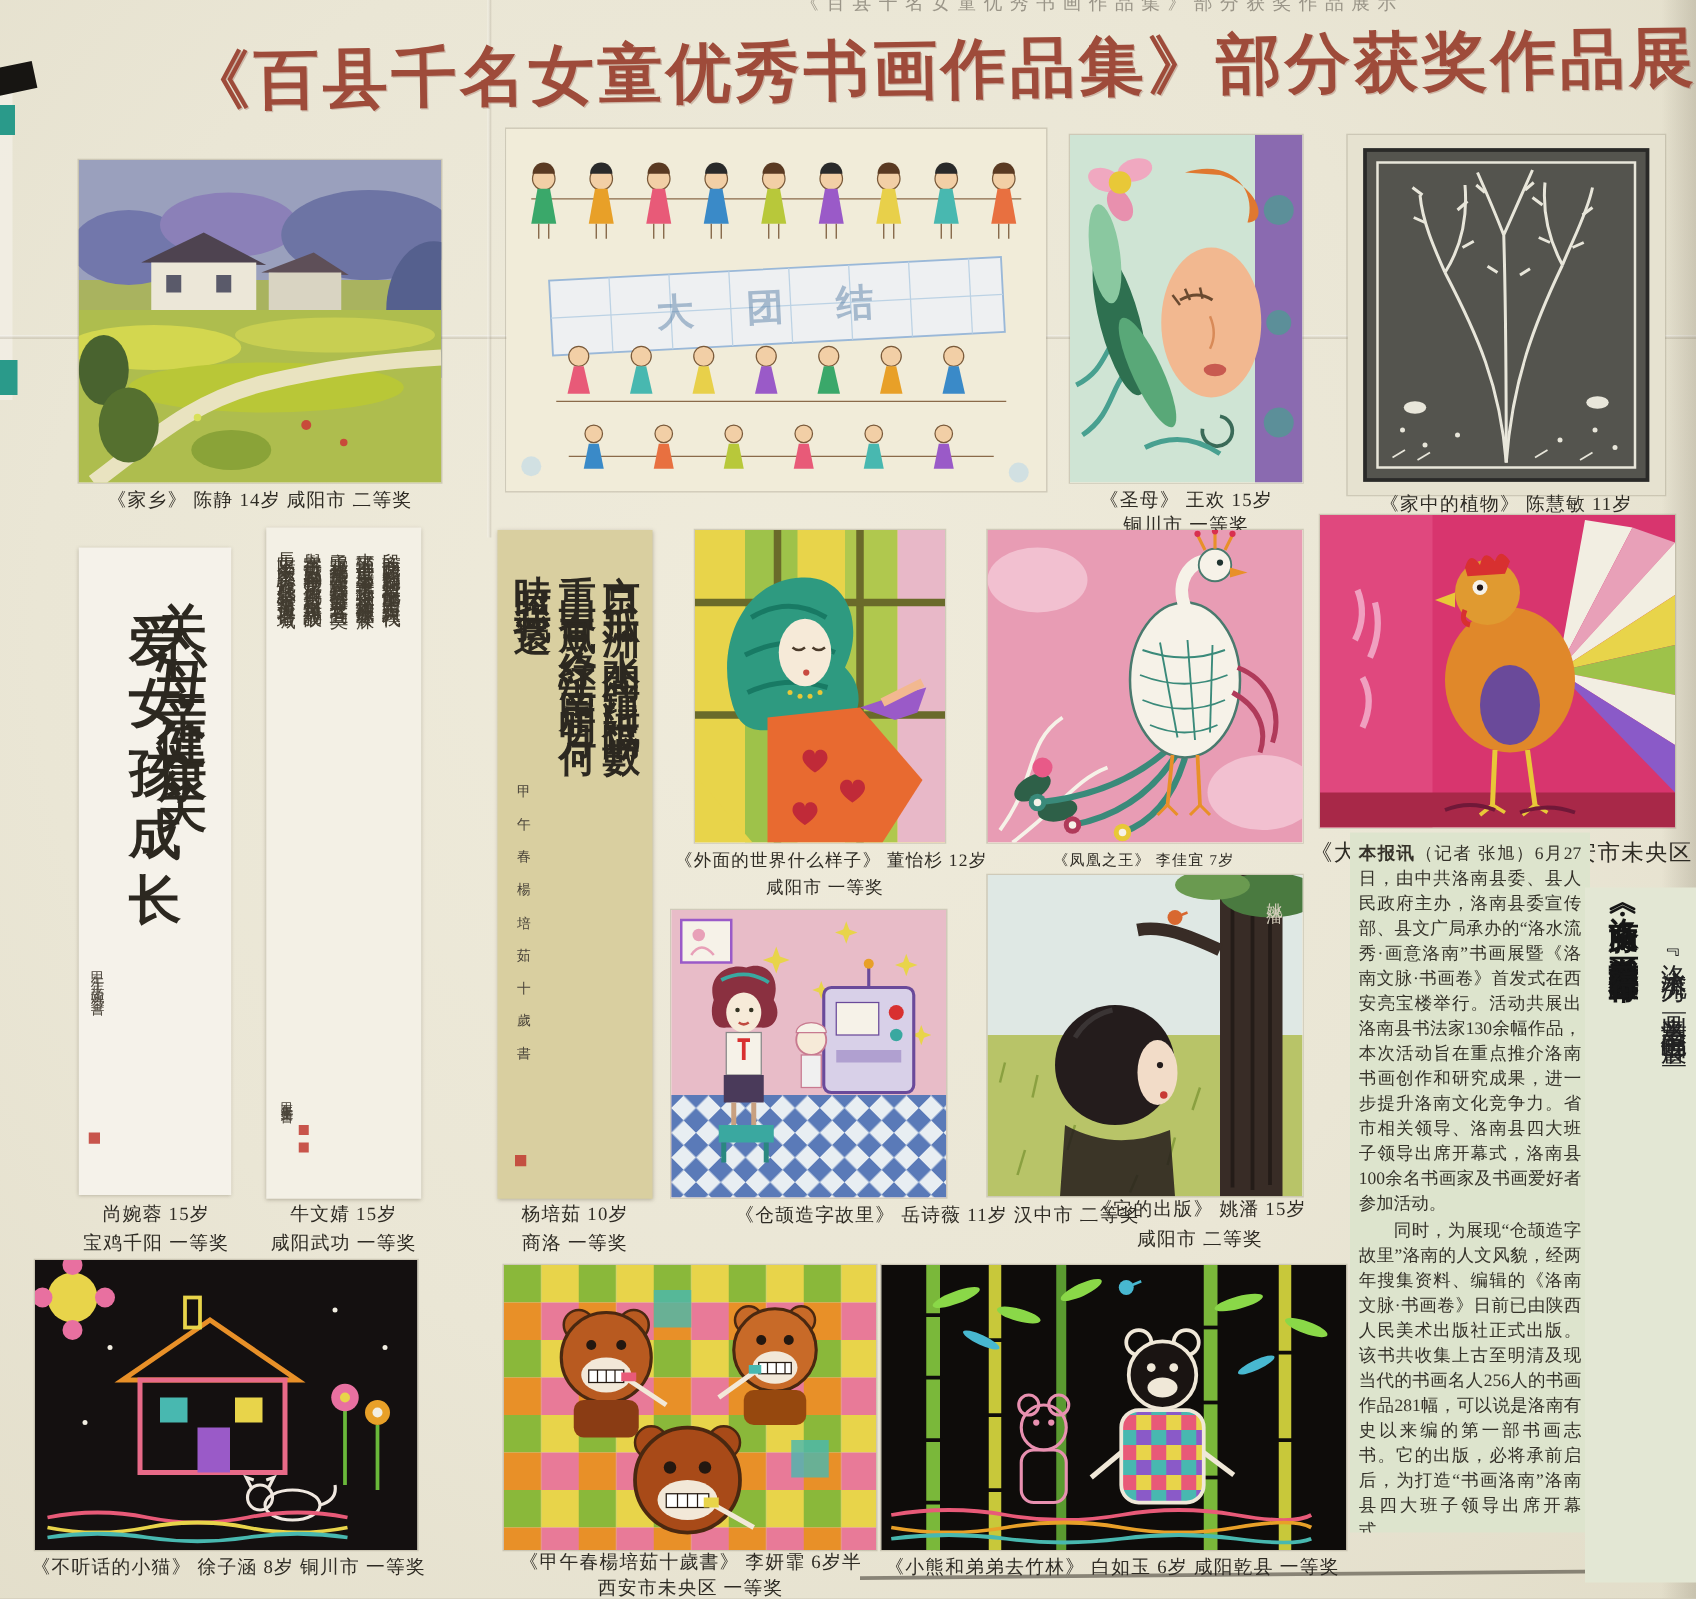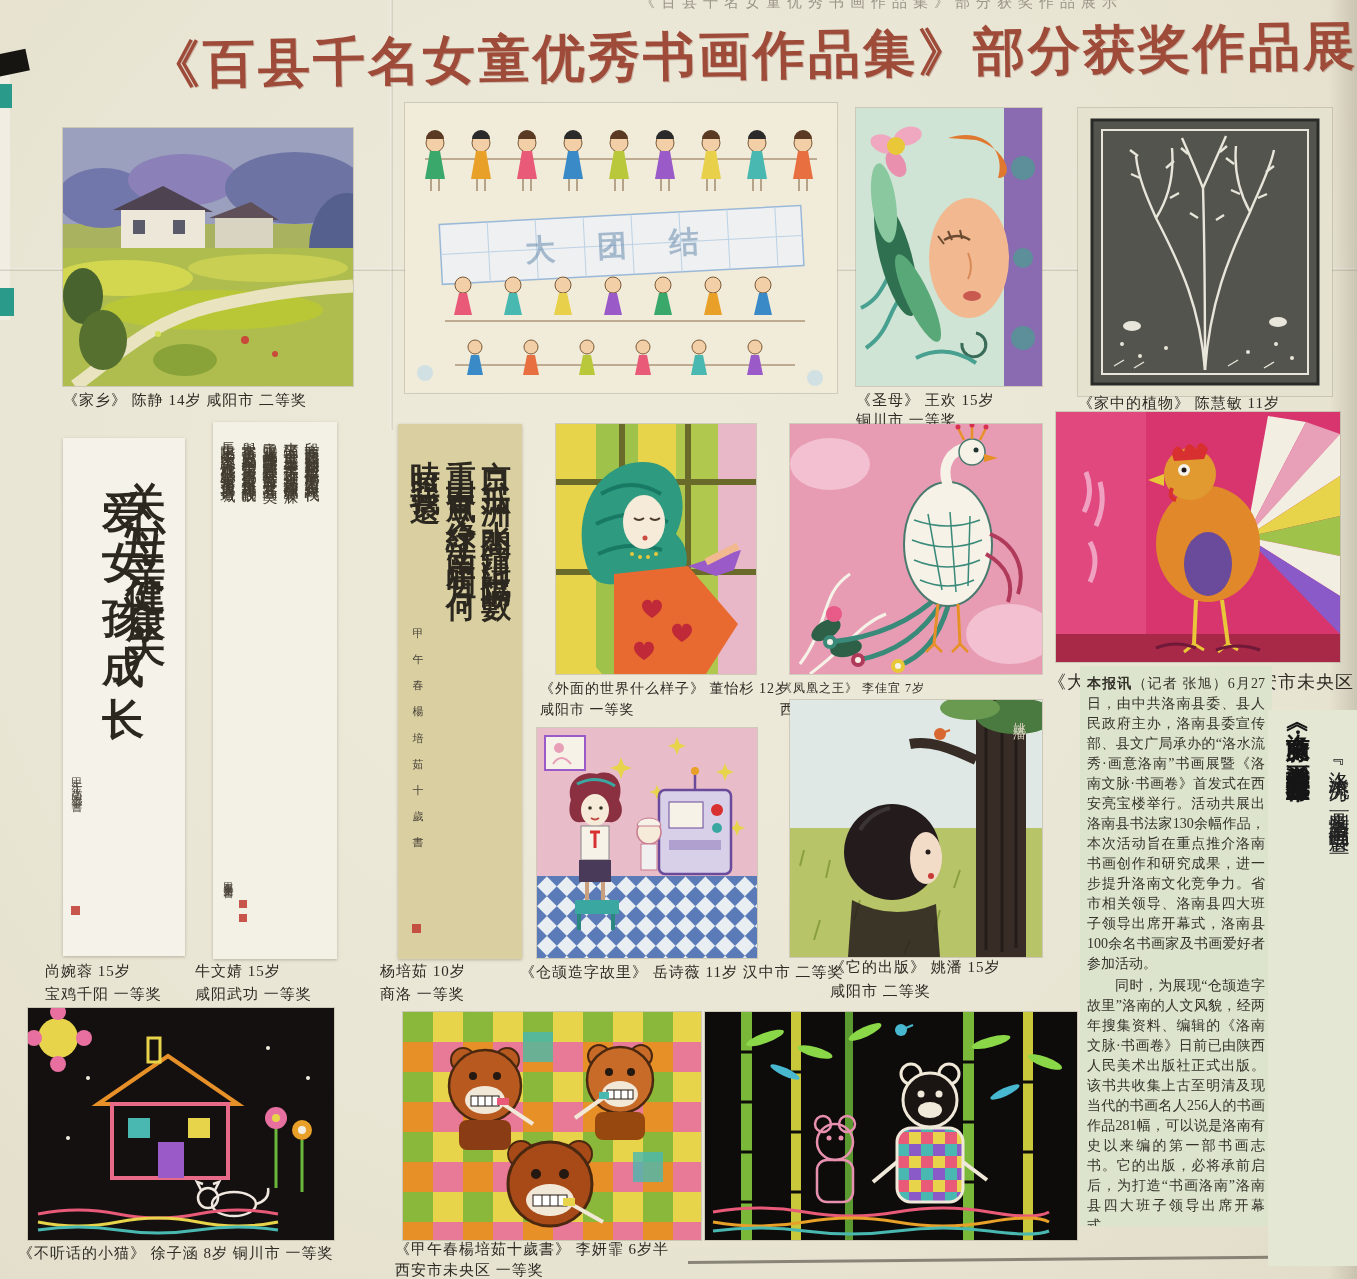--- a/index.html
+++ b/index.html
@@ -1,21 +1,21 @@
 <!DOCTYPE html>
 <html><head>
 <meta charset="utf-8">
 <style>
   html,body{margin:0;padding:0;background:#c9c4b2;}
   #stage{position:relative;width:1357px;height:1279px;overflow:hidden;
          background:radial-gradient(ellipse at 45% 40%, #efebdb 0%, #eae6d5 55%, #e2ddc9 100%);
          font-family:"Liberation Serif","DejaVu Serif",serif;}
   .art{position:absolute;box-shadow:0 0 0 1px rgba(120,110,90,.25);}
   .art svg{display:block;width:100%;height:100%;}
-  .cap{position:absolute;font-size:15px;color:#2e2b24;text-align:left;letter-spacing:1px;white-space:nowrap;}
+  .cap{position:absolute;font-size:15px;color:#2e2b24;text-align:center;letter-spacing:1px;white-space:nowrap;}
   .cal{position:absolute;box-shadow:0 1px 3px rgba(90,80,60,.35);}
   .vtext{position:absolute;writing-mode:vertical-rl;text-orientation:upright;color:#2c2820;}
   .seal{position:absolute;background:#c03a30;opacity:.85;}
   .crease-h{position:absolute;left:0;width:100%;height:3px;
             background:linear-gradient(180deg,rgba(255,255,255,.5),rgba(120,108,84,.28));}
   .crease-v{position:absolute;width:3px;background:linear-gradient(90deg,rgba(255,255,255,.4),rgba(120,108,84,.22));}
   #title{position:absolute;left:148px;top:22px;width:1100px;font-size:52px;font-weight:900;
          color:#9e4b3a;letter-spacing:3px;transform:rotate(-0.9deg);white-space:nowrap;
          text-shadow:1px 1px 0 rgba(120,50,40,.25);}
   #running-header{position:absolute;left:640px;top:-7px;width:700px;height:18px;overflow:hidden;
@@ -706,20 +706,21 @@
       <circle cx="124" cy="126" r="2.5" fill="#e890b0"></circle>
         <circle cx="136" cy="126" r="2.5" fill="#e890b0"></circle>
       <rect x="112" y="148" width="36" height="42" rx="10" fill="none" stroke="#e890b0" stroke-width="2.5"></rect>
       <g stroke-width="3" fill="none">
         <path d="M8,200 q46,-8 92,0 t92,0 t92,0 t60,0" stroke="#e85a78"></path>
         <path d="M8,210 q46,8 92,0 t92,0 t92,0 t60,0" stroke="#e8a028"></path>
         <path d="M8,219 q46,-6 92,0 t92,0 t92,0 t60,0" stroke="#48b8b0"></path>
       </g>
     </svg>
   </div>
+  <div class="cap" style="left:700px;top:1244px;width:380px;">《小熊和弟弟去竹林》 白如玉 6岁 咸阳乾县 一等奖</div>
 
   <div id="article-panel">
     <p><span class="lede">本报讯</span><span>（记者 张旭）6月27日，由中共洛南县委、县人民政府主办，洛南县委宣传部、县文广局承办的“洛水流秀·画意洛南”书画展暨《洛南文脉·书画卷》首发式在西安亮宝楼举行。活动共展出洛南县书法家130余幅作品，本次活动旨在重点推介洛南书画创作和研究成果，进一步提升洛南文化竞争力。省市相关领导、洛南县四大班子领导出席开幕式，洛南县100余名书画家及书画爱好者参加活动。</span></p>
     <p class="p2">同时，为展现“仓颉造字故里”洛南的人文风貌，经两年搜集资料、编辑的《洛南文脉·书画卷》日前已由陕西人民美术出版社正式出版。该书共收集上古至明清及现当代的书画名人256人的书画作品281幅，可以说是洛南有史以来编的第一部书画志书。它的出版，必将承前启后，为打造“书画洛南”洛南县四大班子领导出席开幕式。</p>
   </div>
 
   <div id="headline">
     <div class="sub">『洛水流秀·画意洛南』书画展暨</div>
     <div class="main">《洛南文脉·书画卷》首发式在西安隆重举行</div>
   </div>

